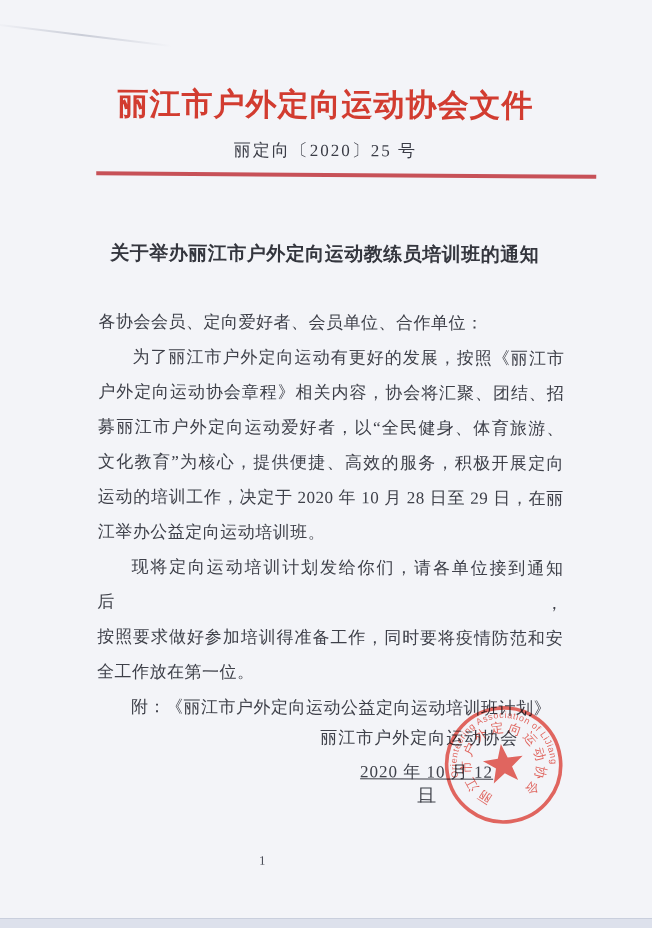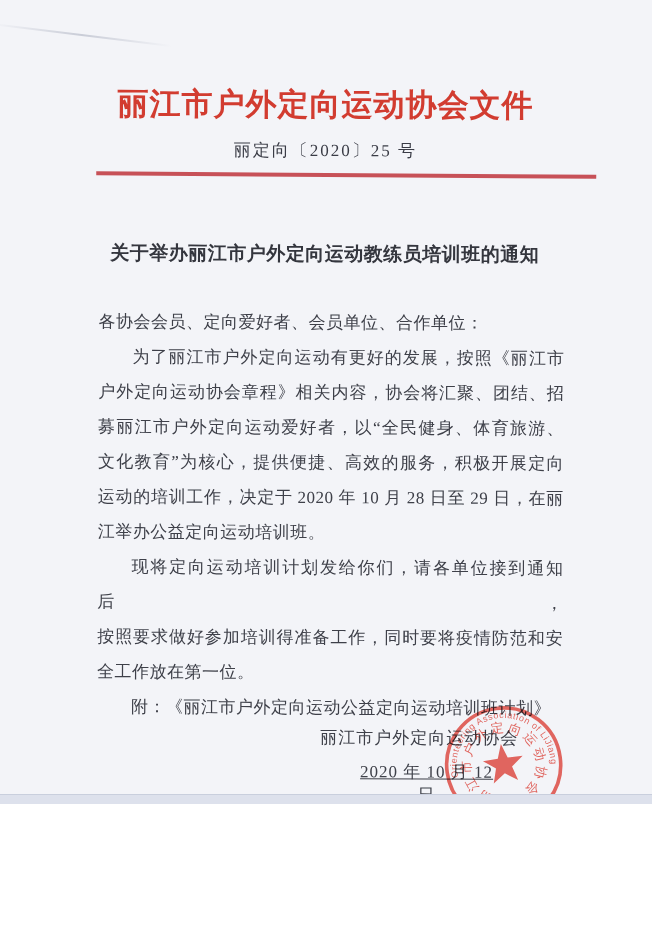--- a/index.html
+++ b/index.html
@@ -5,21 +5,21 @@
   html,body{margin:0;padding:0;}
   :root{
     --accent_red:#d23c30;
     --rule_red:#c75158;
     --seal_red:#dd5149;
     --ink:#3e4049;
     --paper:#f3f4f8;
   }
   #stage{
     position:relative;
-    width:652px;height:804px;
+    width:652px;height:928px;
     background:var(--paper);
     overflow:hidden;
     font-family:"Liberation Serif","DejaVu Serif",serif;
     color:var(--ink);
   }
   
   .crease{
     position:absolute;left:-8px;top:34px;width:180px;height:2px;
     background:linear-gradient(to right, rgba(150,156,175,0), rgba(150,156,175,.45), rgba(170,176,195,0));
     transform:rotate(7deg);

